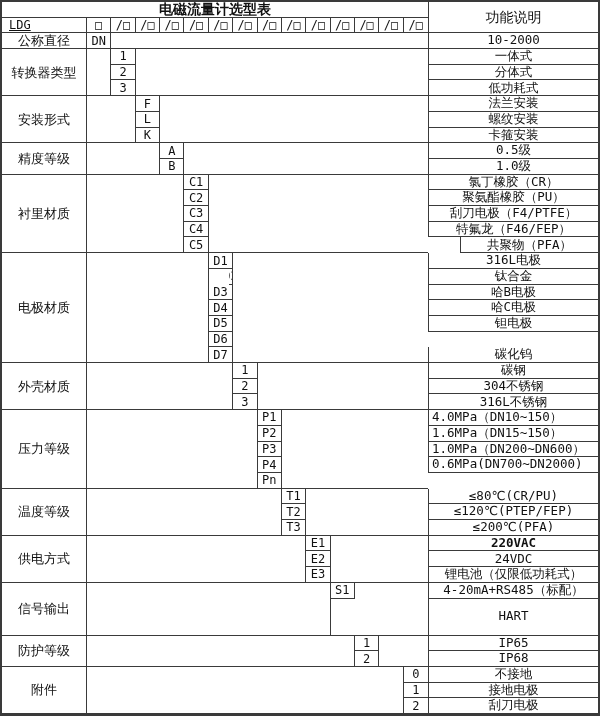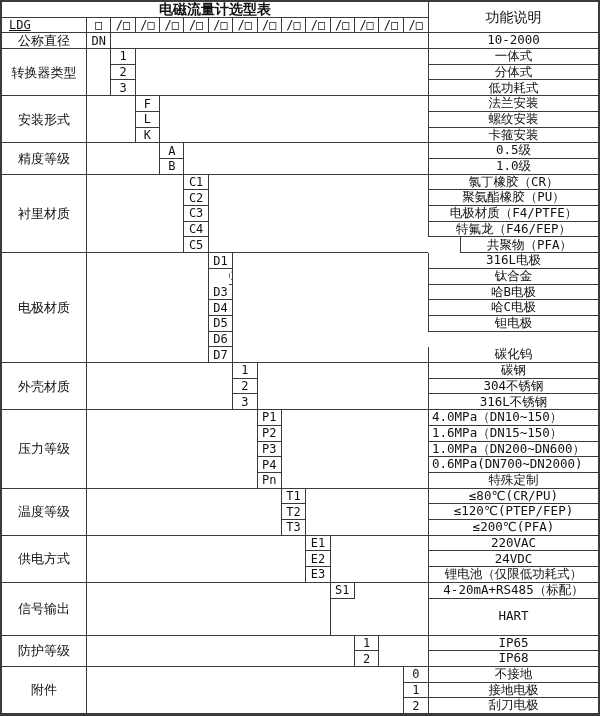--- a/index.html
+++ b/index.html
@@ -79,21 +79,21 @@
     <div class="c code bb br" style="grid-area: 11 / 5 / 12 / 6;">B</div>
     <div class="c desc bl bb" style="grid-area: 11 / 16 / 12 / 17;">1.0级</div>
     <div class="c bb" style="grid-area: 10 / 6 / 12 / 16;"></div>
     <div class="c lbl br bb" style="grid-area: 12 / 1 / 17 / 2;">衬里材质</div>
     <div class="c br bb" style="grid-area: 12 / 2 / 17 / 6;"></div>
     <div class="c code bb br" style="grid-area: 12 / 6 / 13 / 7;">C1</div>
     <div class="c desc bl bb" style="grid-area: 12 / 16 / 13 / 17;">氯丁橡胶（CR）</div>
     <div class="c code bb br" style="grid-area: 13 / 6 / 14 / 7;">C2</div>
     <div class="c desc bl bb" style="grid-area: 13 / 16 / 14 / 17;">聚氨酯橡胶（PU）</div>
     <div class="c code bb br" style="grid-area: 14 / 6 / 15 / 7;">C3</div>
-    <div class="c desc bl bb" style="grid-area: 14 / 16 / 15 / 17;">电极材质（F4/PTFE）</div>
+    <div class="c desc bl bb" style="grid-area: 14 / 16 / 15 / 17;">刮刀电极（F4/PTFE）</div>
     <div class="c code bb br" style="grid-area: 15 / 6 / 16 / 7;">C4</div>
     <div class="c desc bl bb" style="grid-area: 15 / 16 / 16 / 17;">特氟龙（F46/FEP）</div>
     <div class="c code bb br" style="grid-area: 16 / 6 / 17 / 7;">C5</div>
     <div class="c desc bl bb" style="grid-area: 16 / 16 / 17 / 17; margin-left: 32px;">共聚物（PFA）</div>
     <div class="c bb" style="grid-area: 12 / 7 / 17 / 16;"></div>
     <div class="c lbl br bb" style="grid-area: 17 / 1 / 24 / 2;">电极材质</div>
     <div class="c br bb" style="grid-area: 17 / 2 / 24 / 7;"></div>
     <div class="c code bb br" style="grid-area: 17 / 7 / 18 / 8;">D1</div>
     <div class="c desc bl bb" style="grid-area: 17 / 16 / 18 / 17;">316L电极</div>
     <div class="c code bb br" style="grid-area: 18 / 7 / 19 / 8; margin-left: 20px;">D2</div>
@@ -121,35 +121,34 @@
     <div class="c br bb" style="grid-area: 27 / 2 / 32 / 9;"></div>
     <div class="c code bb br" style="grid-area: 27 / 9 / 28 / 10;">P1</div>
     <div class="c desc bl bb al" style="grid-area: 27 / 16 / 28 / 17;">4.0MPa（DN10~150）</div>
     <div class="c code bb br" style="grid-area: 28 / 9 / 29 / 10;">P2</div>
     <div class="c desc bl bb al" style="grid-area: 28 / 16 / 29 / 17;">1.6MPa（DN15~150）</div>
     <div class="c code bb br" style="grid-area: 29 / 9 / 30 / 10;">P3</div>
     <div class="c desc bl bb al" style="grid-area: 29 / 16 / 30 / 17;">1.0MPa（DN200~DN600）</div>
     <div class="c code bb br" style="grid-area: 30 / 9 / 31 / 10;">P4</div>
     <div class="c desc bl bb al" style="grid-area: 30 / 16 / 31 / 17;">0.6MPa(DN700~DN2000)</div>
     <div class="c code bb br" style="grid-area: 31 / 9 / 32 / 10;">Pn</div>
-    <div class="c desc bl bb" style="grid-area: 31 / 16 / 32 / 17;">特殊定制</div>
     <div class="c bb" style="grid-area: 27 / 10 / 32 / 16;"></div>
     <div class="c lbl br bb" style="grid-area: 32 / 1 / 35 / 2;">温度等级</div>
     <div class="c br bb" style="grid-area: 32 / 2 / 35 / 10;"></div>
     <div class="c code bb br" style="grid-area: 32 / 10 / 33 / 11;">T1</div>
     <div class="c desc bl bb" style="grid-area: 32 / 16 / 33 / 17;">≤80℃(CR/PU)</div>
     <div class="c code bb br" style="grid-area: 33 / 10 / 34 / 11;">T2</div>
     <div class="c desc bl bb" style="grid-area: 33 / 16 / 34 / 17;">≤120℃(PTEP/FEP)</div>
     <div class="c code bb br" style="grid-area: 34 / 10 / 35 / 11;">T3</div>
     <div class="c desc bl bb" style="grid-area: 34 / 16 / 35 / 17;">≤200℃(PFA)</div>
     <div class="c bb" style="grid-area: 32 / 11 / 35 / 16;"></div>
     <div class="c lbl br bb" style="grid-area: 35 / 1 / 38 / 2;">供电方式</div>
     <div class="c br bb" style="grid-area: 35 / 2 / 38 / 11;"></div>
     <div class="c code bb br" style="grid-area: 35 / 11 / 36 / 12;">E1</div>
-    <div class="c desc bl bb" style="grid-area: 35 / 16 / 36 / 17;">220VAC</div>
+    <div class="c desc bl bb" style="grid-area: 35 / 16 / 36 / 17; font-weight: bold;">220VAC</div>
     <div class="c code bb br" style="grid-area: 36 / 11 / 37 / 12;">E2</div>
     <div class="c desc bl bb" style="grid-area: 36 / 16 / 37 / 17;">24VDC</div>
     <div class="c code bb br" style="grid-area: 37 / 11 / 38 / 12;">E3</div>
     <div class="c desc bl bb" style="grid-area: 37 / 16 / 38 / 17;">锂电池（仅限低功耗式）</div>
     <div class="c bb" style="grid-area: 35 / 12 / 38 / 16;"></div>
     <div class="c lbl br bb" style="grid-area: 38 / 1 / 40 / 2;">信号输出</div>
     <div class="c br bb" style="grid-area: 38 / 2 / 40 / 12;"></div>
     <div class="c code bb br" style="grid-area: 38 / 12 / 39 / 13;">S1</div>
     <div class="c desc bl bb" style="grid-area: 38 / 16 / 39 / 17;">4-20mA+RS485（标配）</div>
     <div class="c code bb br" style="grid-area: 39 / 12 / 40 / 13; margin-top: 36px;">S2</div>

